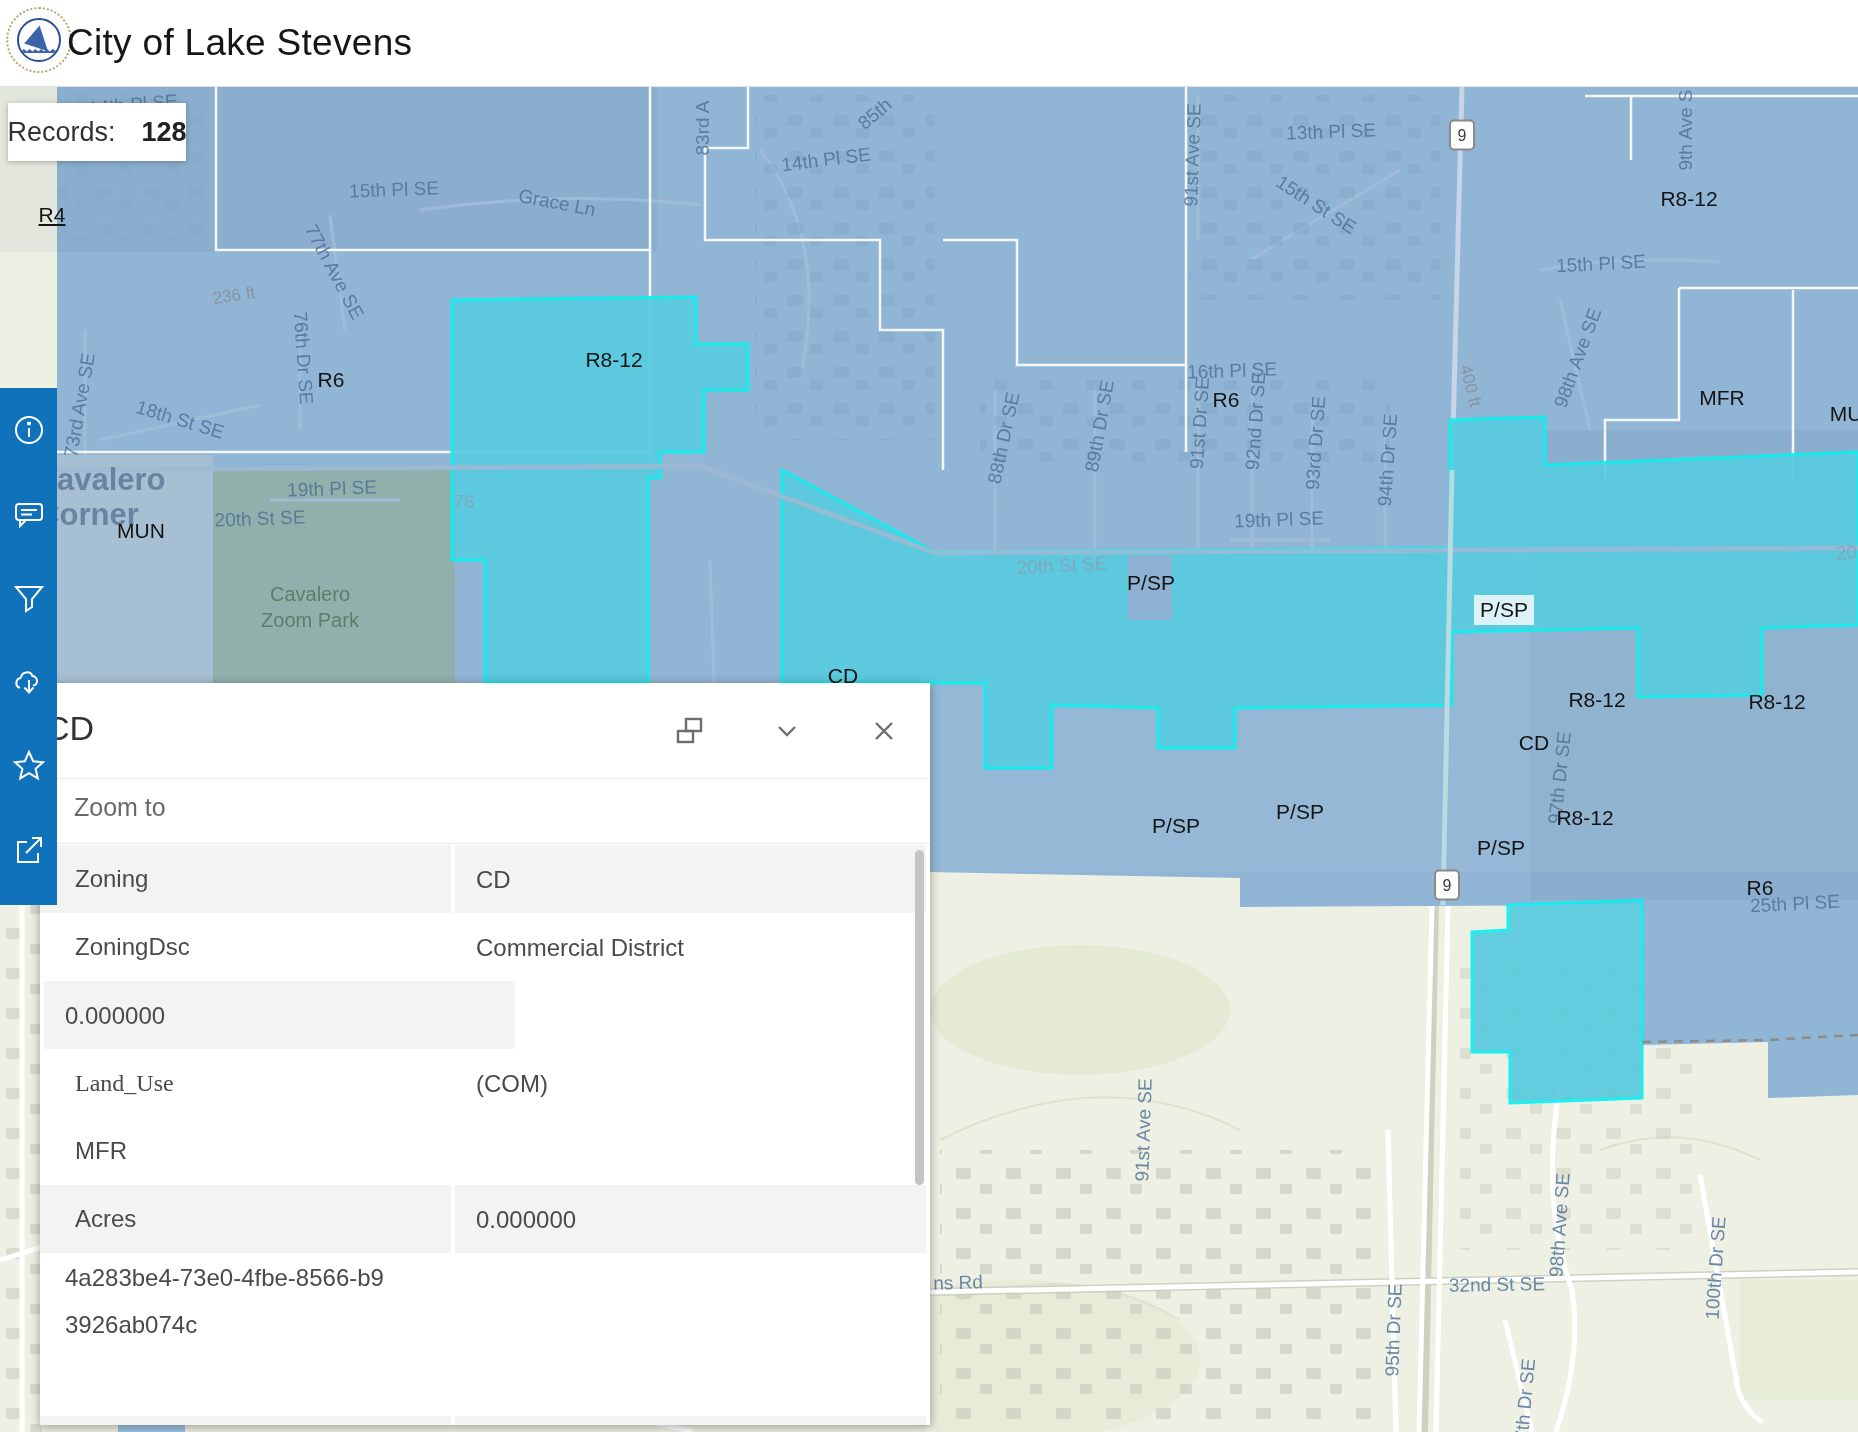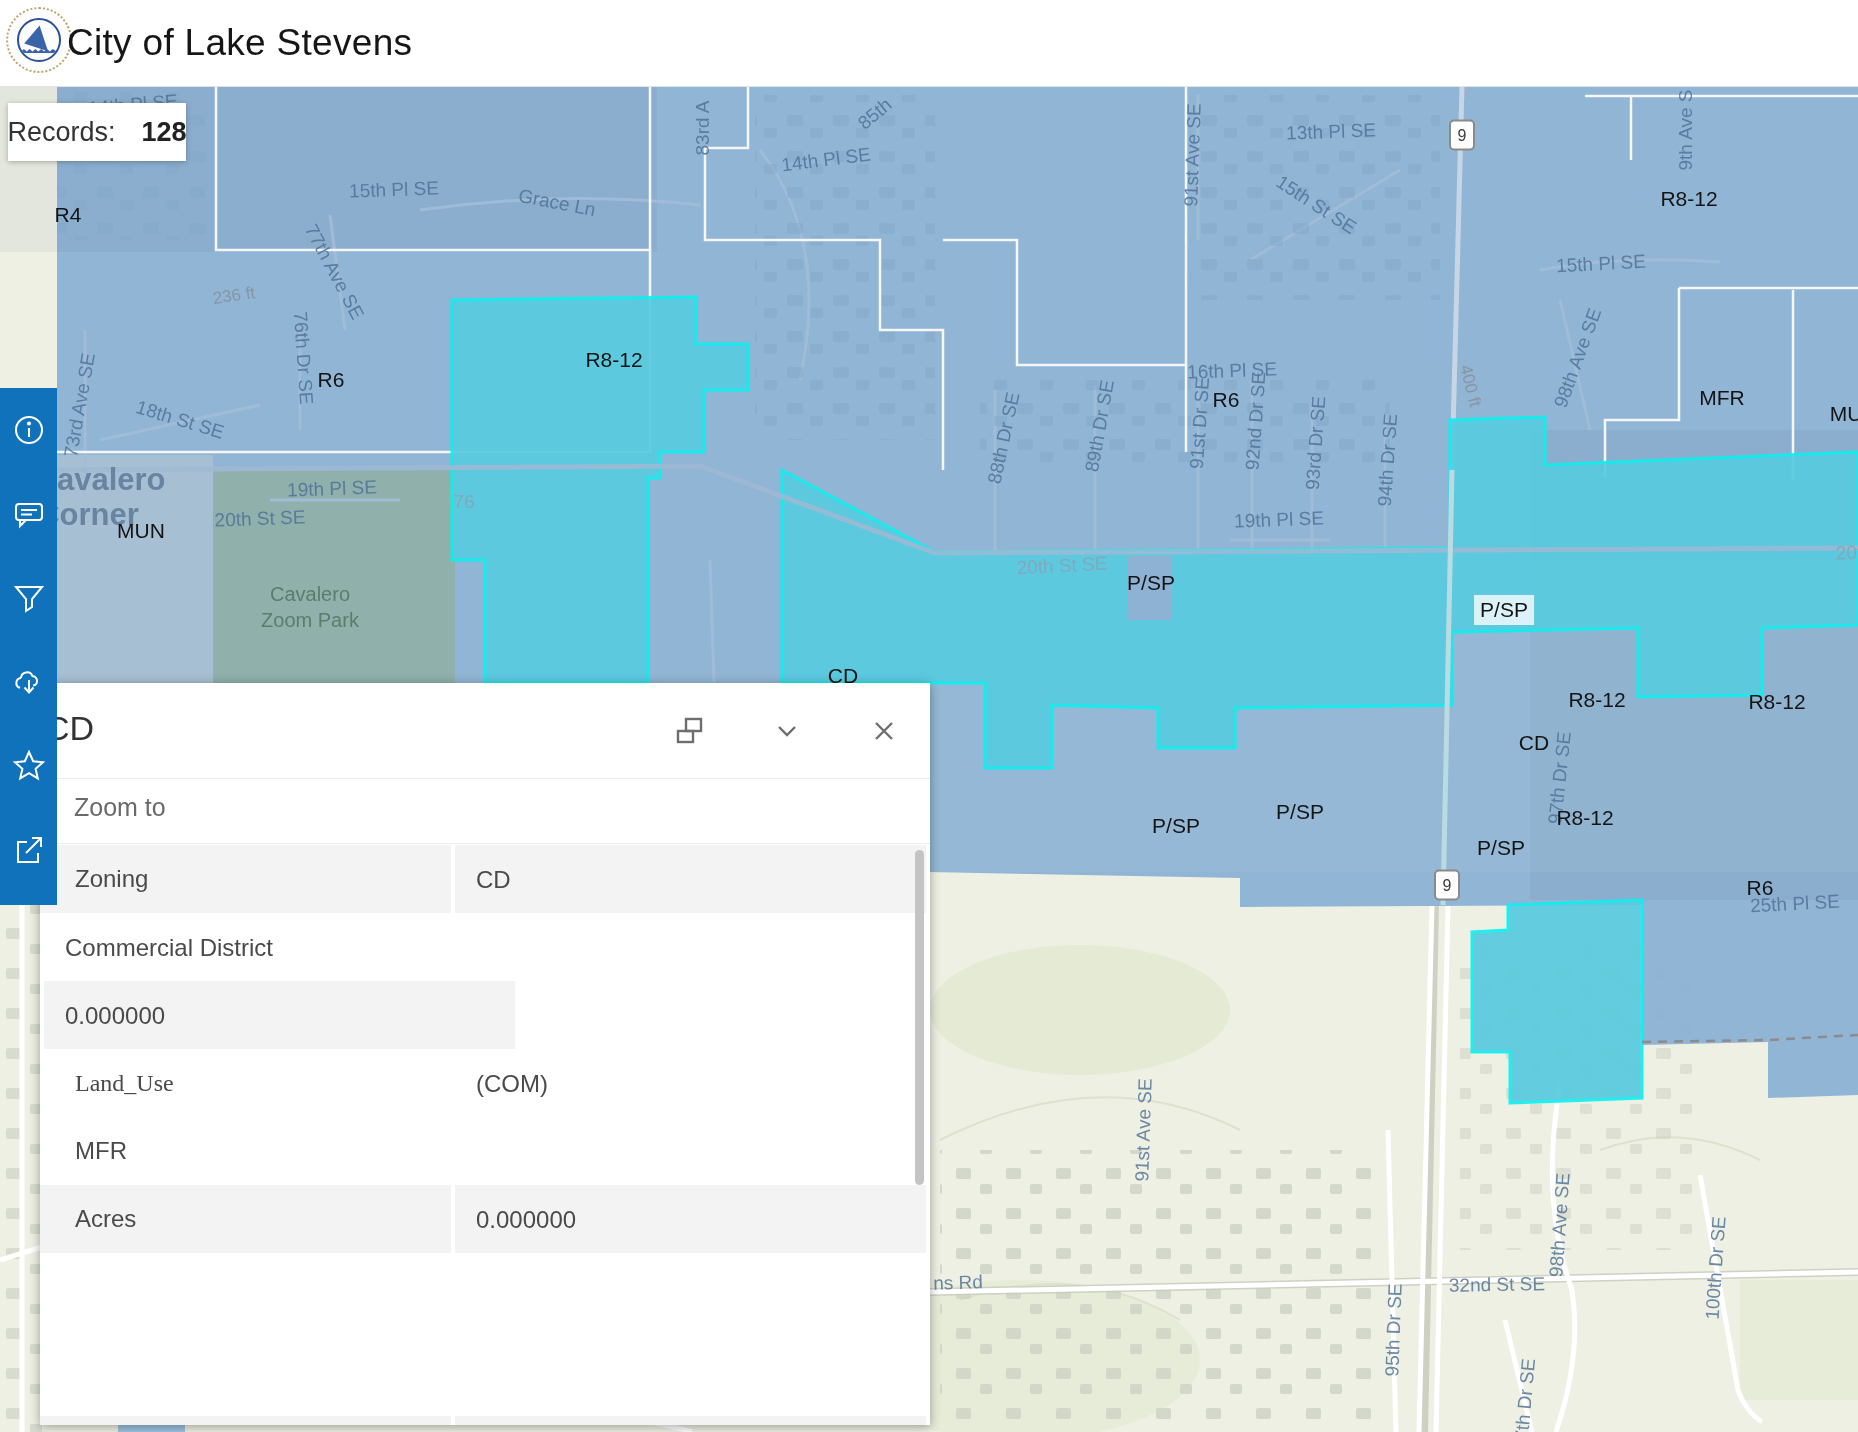--- a/index.html
+++ b/index.html
@@ -179,21 +179,21 @@
       <path d="M57,470 L700,466 L935,553 L1858,548" stroke="#9fb9d4" stroke-width="5" fill="none" opacity=".85"></path>
       <path d="M1452,470 L1443,905" stroke="#b9dce2" stroke-width="5" fill="none"></path>
 
       <path d="M1642,1042 L1768,1040 L1858,1035" stroke="#8c8c8c" stroke-width="2.5" stroke-dasharray="9 7" fill="none"></path>
 
       <rect x="118" y="1424" width="67" height="8" fill="#9dc3e0"></rect>
     </svg>
 
     <div id="labels">
         <span class="lbl street" style="left: 133px; top: 19px; transform: translate(-50%, -50%) rotate(-5deg);">14th Pl SE</span>
-        <span class="lbl zone" style="left: 68px; top: 129px; transform: translate(-50%, -50%) rotate(0deg);">R4</span>
+        <span class="lbl zone" style="left: 52px; top: 129px; transform: translate(-50%, -50%) rotate(0deg); text-decoration: underline;">R4</span>
         <span class="lbl street" style="left: 394px; top: 104px; transform: translate(-50%, -50%) rotate(-2deg);">15th Pl SE</span>
         <span class="lbl street" style="left: 557px; top: 117px; transform: translate(-50%, -50%) rotate(11deg);">Grace Ln</span>
         <span class="lbl street" style="left: 826px; top: 74px; transform: translate(-50%, -50%) rotate(-7deg);">14th Pl SE</span>
         <span class="lbl street" style="left: 703px; top: 42px; transform: translate(-50%, -50%) rotate(-90deg);">83rd A</span>
         <span class="lbl street" style="left: 875px; top: 28px; transform: translate(-50%, -50%) rotate(-40deg);">85th</span>
         <span class="lbl street" style="left: 1331px; top: 46px; transform: translate(-50%, -50%) rotate(-2deg);">13th Pl SE</span>
         <span class="lbl street" style="left: 1193px; top: 69px; transform: translate(-50%, -50%) rotate(-88deg);">91st Ave SE</span>
         <span class="lbl street" style="left: 1316px; top: 119px; transform: translate(-50%, -50%) rotate(33deg);">15th St SE</span>
         <span class="lbl street" style="left: 1686px; top: 44px; transform: translate(-50%, -50%) rotate(-90deg);">9th Ave S</span>
         <span class="lbl zone" style="left: 1689px; top: 113px; transform: translate(-50%, -50%) rotate(0deg);">R8-12</span>
@@ -334,20 +334,21 @@
     <div id="zoomto">Zoom to</div>
     <div class="hr" style="top:160px"></div>
     <div id="fields">
         <div class="frow gray">
           <div class="fl" style="height: 68px;">Zoning</div>
           <div class="fv" style="height: 68px;">
             <div class="wrapv">CD</div>
           </div>
         </div>
         <div class="frow">
+          <div class="fl" style="height: 68px;">ZoningDsc</div>
           <div class="fv" style="height: 68px;">
             <div class="wrapv">Commercial District</div>
           </div>
         </div>
         <div class="frow gray">
           <div class="fv" style="height: 68px;">
             <div class="wrapv">0.000000</div>
           </div>
         </div>
         <div class="frow">
@@ -362,20 +363,23 @@
             <div class="wrapv"></div>
           </div>
         </div>
         <div class="frow gray">
           <div class="fl" style="height: 68px;">Acres</div>
           <div class="fv" style="height: 68px;">
             <div class="wrapv">0.000000</div>
           </div>
         </div>
         <div class="frow">
+          <div class="fv" style="height: 95px;">
+            <div class="wrapv">4a283be4-73e0-4fbe-8566-b93926ab074c</div>
+          </div>
         </div>
       </div>
     <div id="pp-tail">
       <div class="frow gray">
           <div class="fl"></div>
           <div class="fv"></div>
         </div>
     </div>
     <div id="pp-scroll"></div>
   </div>

